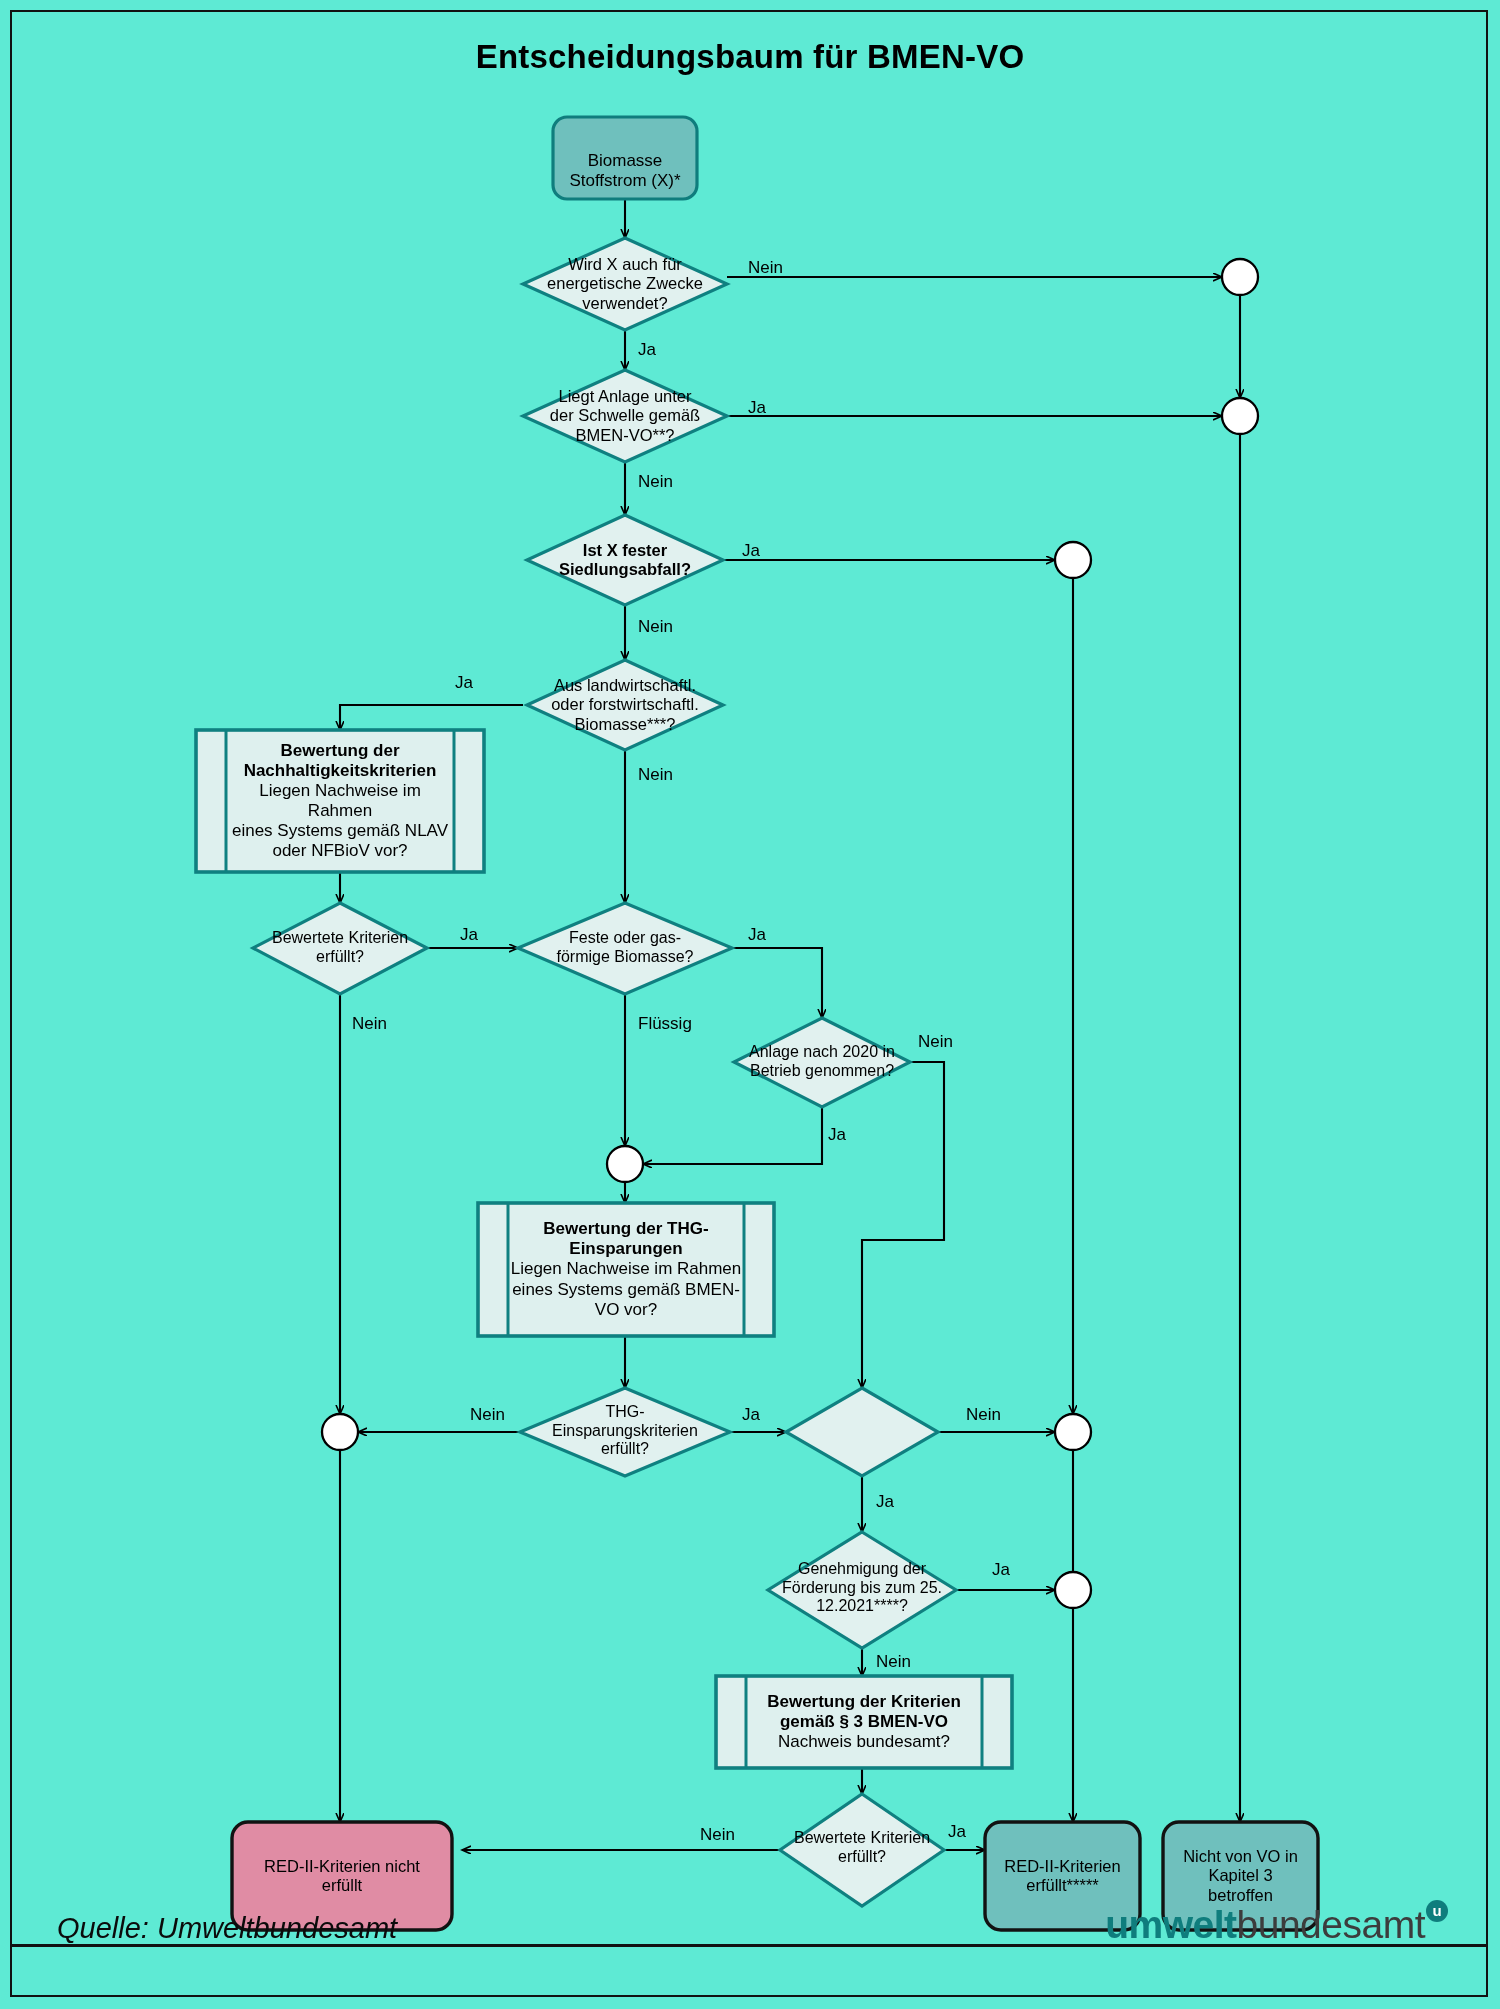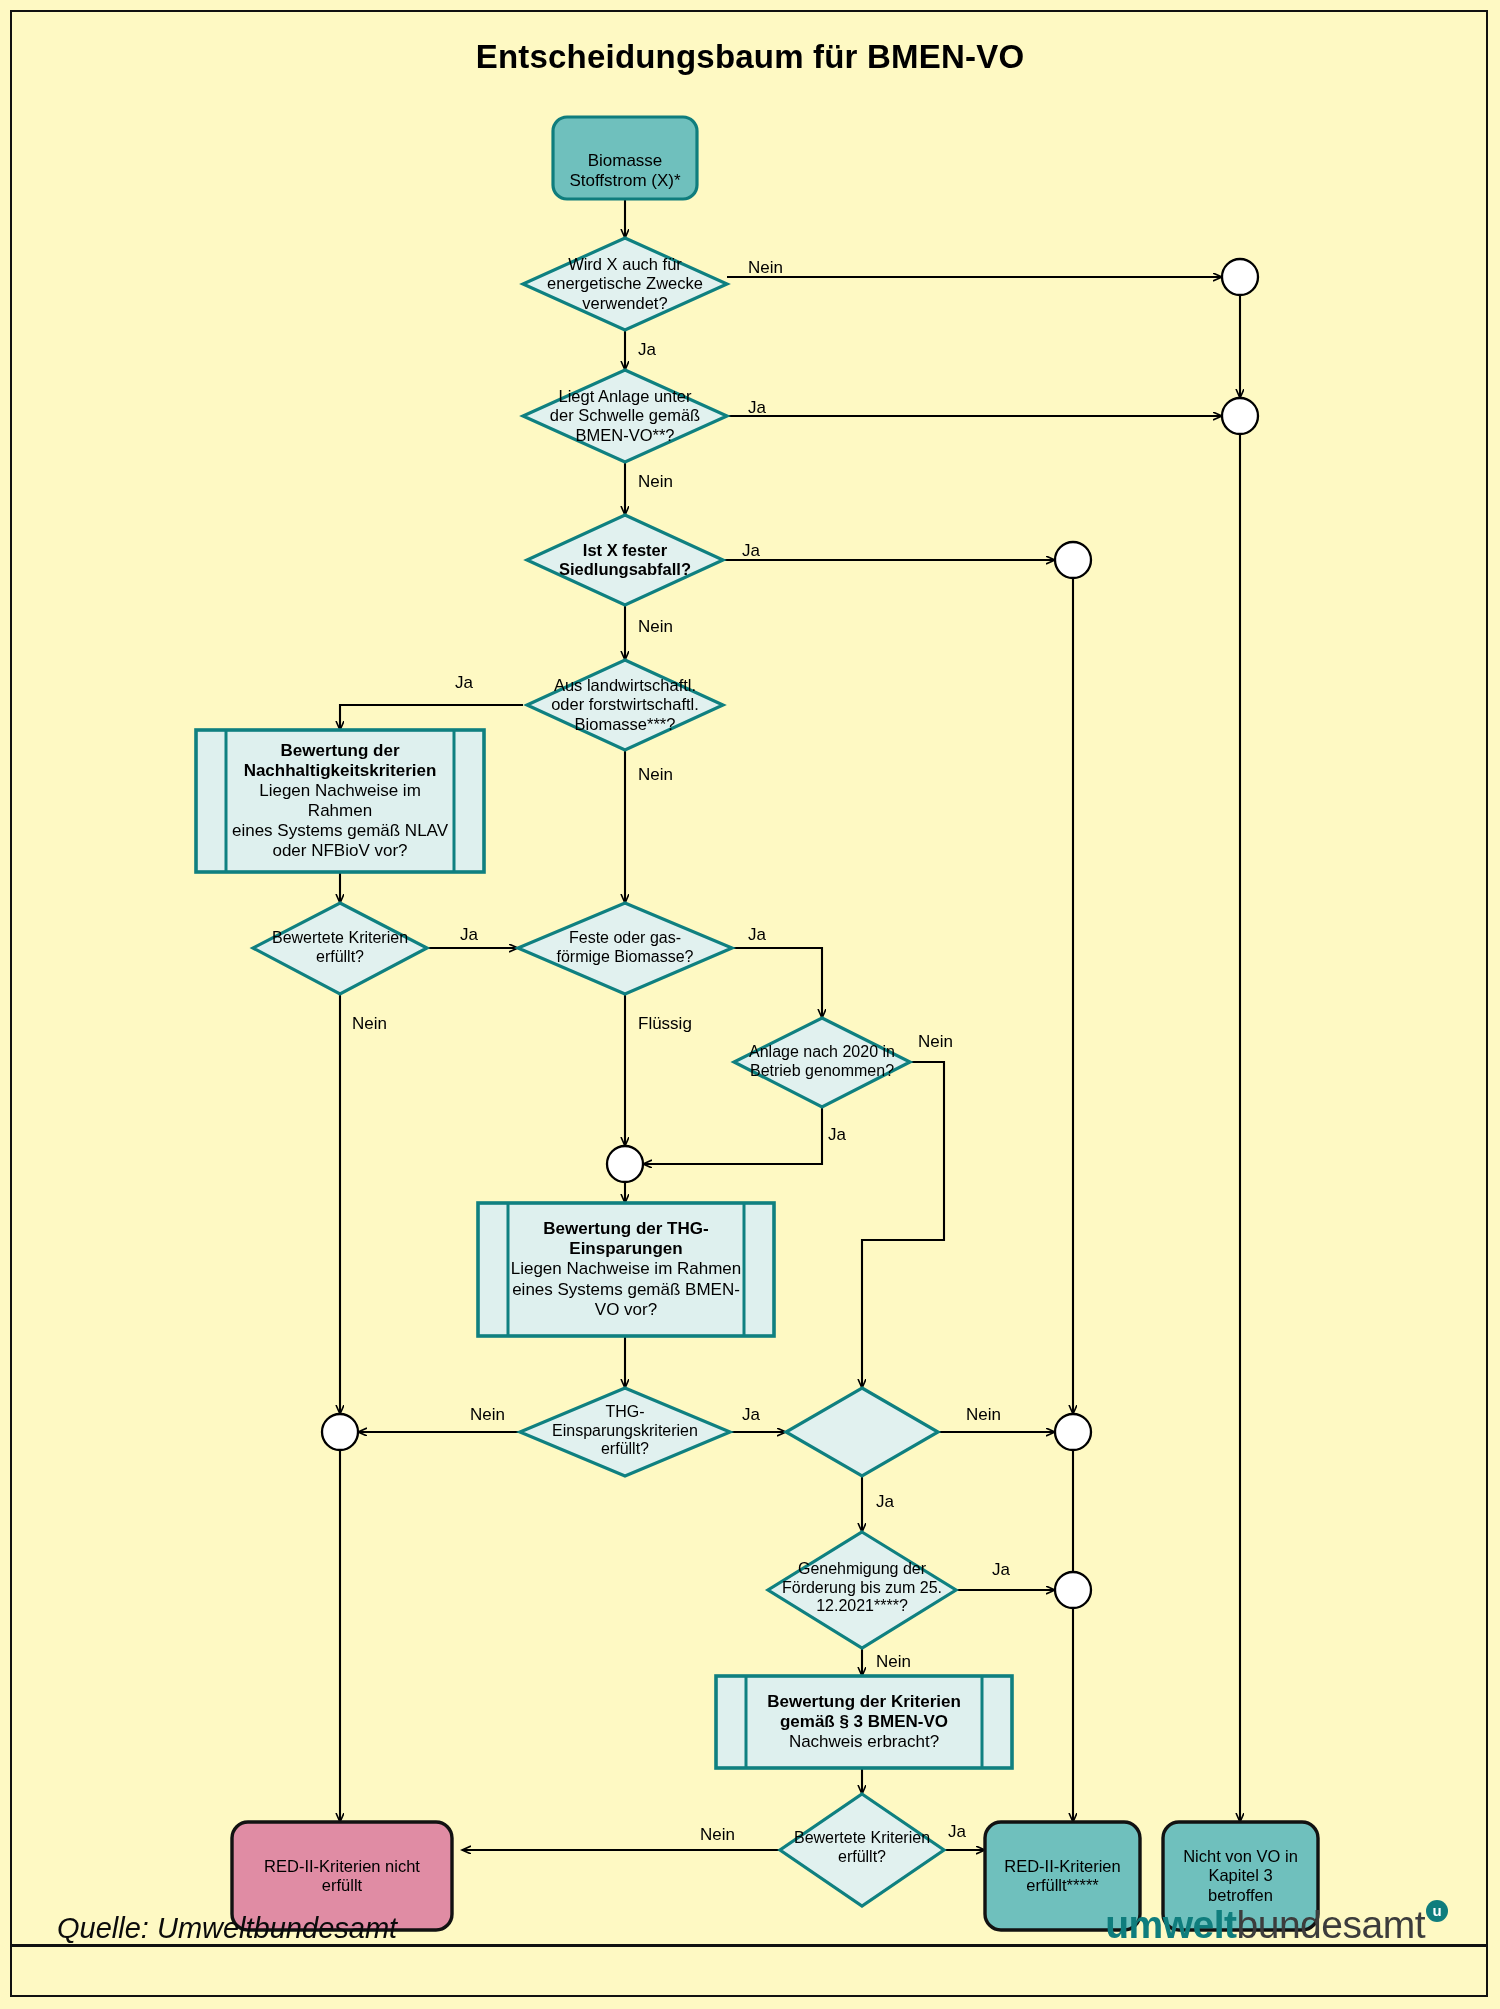--- a/index.html
+++ b/index.html
@@ -7,21 +7,21 @@
     padding: 0;
     background: #ffffff;
   }
   body {
     font-family: "Liberation Sans", sans-serif;
   }
   #page {
     position: relative;
     width: 1500px;
     height: 2009px;
-    background: #fef9c3;
+    background: #5eead4;
     overflow: hidden;
   }
   #border-frame {
     position: absolute;
     left: 10px;
     top: 10px;
     width: 1478px;
     height: 1987px;
     border: 2px solid #111111;
     box-sizing: border-box;
@@ -267,21 +267,21 @@
     <div>Liegen Nachweise im Rahmen<br>eines Systems gemäß NLAV<br>oder NFBioV vor?</div>
   </div>
 
   <div class="nodetext proc" style="left:510px; top:1203px; width:232px; height:133px; flex-direction:column;border-radius:16px;">
     <div style="font-weight:bold;">Bewertung der THG-<br>Einsparungen</div>
     <div>Liegen Nachweise im Rahmen<br>eines Systems gemäß BMEN-<br>VO vor?</div>
   </div>
 
   <div class="nodetext proc" style="left:748px; top:1676px; width:232px; height:92px; flex-direction:column;">
     <div style="font-weight:bold;">Bewertung der Kriterien<br>gemäß § 3 BMEN-VO</div>
-    <div>Nachweis erbracht?</div>
+    <div>Nachweis bundesamt?</div>
   </div>
 
   <div class="nodetext endn" style="left:232px; top:1822px; width:220px; height:108px;">RED-II-Kriterien nicht<br>erfüllt</div>
   <div class="nodetext endn" style="left:985px; top:1822px; width:155px; height:108px;">RED-II-Kriterien<br>erfüllt*****</div>
   <div class="nodetext endn" style="left:1163px; top:1822px; width:155px; height:108px;">Nicht von VO in<br>Kapitel 3<br>betroffen</div>
 
   <div class="edgelabel" style="left:748px; top:258px;">Nein</div>
   <div class="edgelabel" style="left:638px; top:340px;">Ja</div>
   <div class="edgelabel" style="left:748px; top:398px;">Ja</div>
   <div class="edgelabel" style="left:638px; top:472px;">Nein</div>

